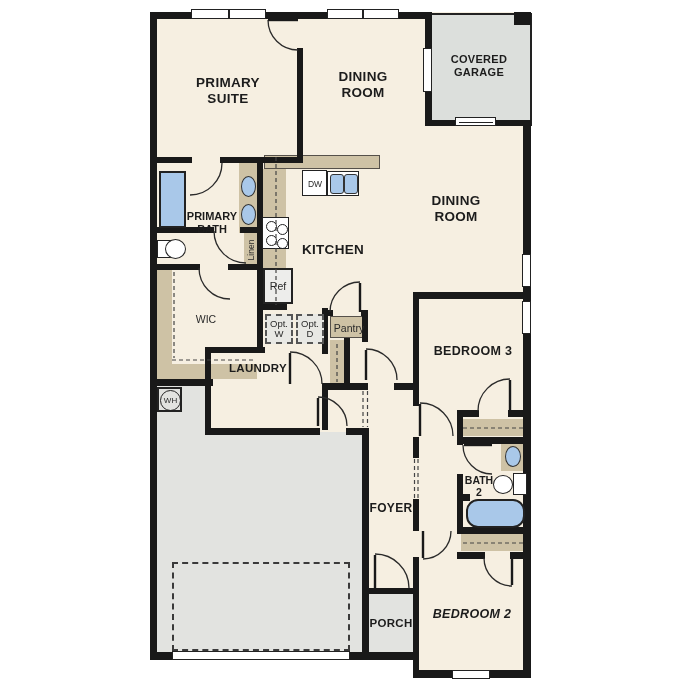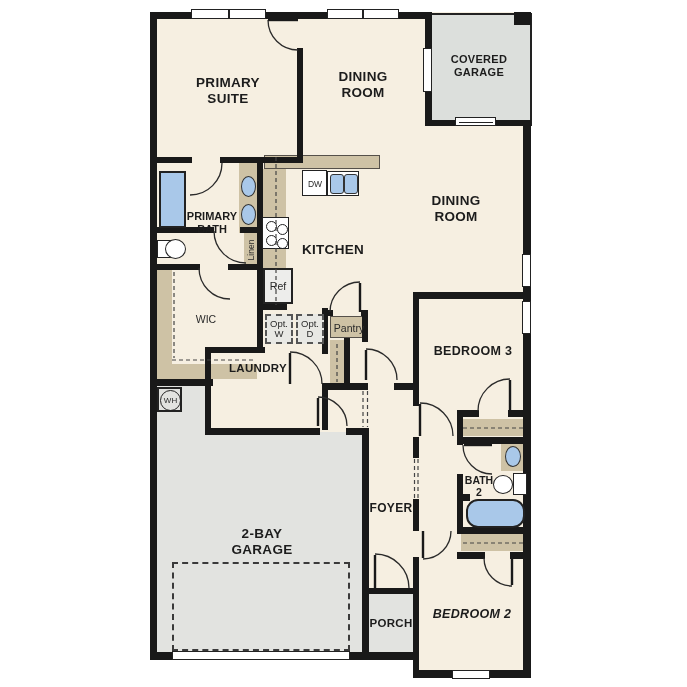--- a/index.html
+++ b/index.html
@@ -207,20 +207,19 @@
   <div class="lbl" style="left:228px;top:91px;font-size:13.5px;"><span>PRIMARY</span><br><span>SUITE</span></div>
   <div class="lbl" style="left:363px;top:85px;font-size:13.5px;"><span>DINING</span><br><span>ROOM</span></div>
   <div class="lbl" style="left:479px;top:66px;font-size:11px;"><span>COVERED</span><br><span>GARAGE</span></div>
   <div class="lbl" style="left:456px;top:209px;font-size:13.5px;"><span>DINING</span><br><span>ROOM</span></div>
   <div class="lbl" style="left:333px;top:250px;font-size:13.5px;">KITCHEN</div>
   <div class="lbl" style="left:212px;top:223px;font-size:11px;letter-spacing:0;"><span>PRIMARY</span><br><span>BATH</span></div>
   <div class="lbl rot norm" style="left:251px;top:250px;font-size:8.5px;">Linen</div>
   <div class="lbl norm" style="left:206px;top:319px;font-size:10.5px;">WIC</div>
   <div class="lbl norm" style="left:349px;top:328px;font-size:10.5px;">Pantry</div>
   <div class="lbl" style="left:258px;top:369px;font-size:11.5px;">LAUNDRY</div>
-  <div class="lbl" style="left:262px;top:542px;font-size:13.5px;"><span>2-BAY</span><br><span>GARAGE</span></div>
   <div class="lbl" style="left:391px;top:508px;font-size:12px;">FOYER</div>
   <div class="lbl" style="left:391px;top:624px;font-size:11.5px;">PORCH</div>
   <div class="lbl" style="left:473px;top:351px;font-size:12.5px;">BEDROOM 3</div>
   <div class="lbl" style="left:472px;top:614px;font-size:12.5px;font-style:italic;">BEDROOM 2</div>
   <div class="lbl" style="left:479px;top:487px;font-size:10.5px;letter-spacing:0;line-height:1.1;"><span>BATH</span><br><span>2</span></div>
 
 </div>
 
 </body></html>

